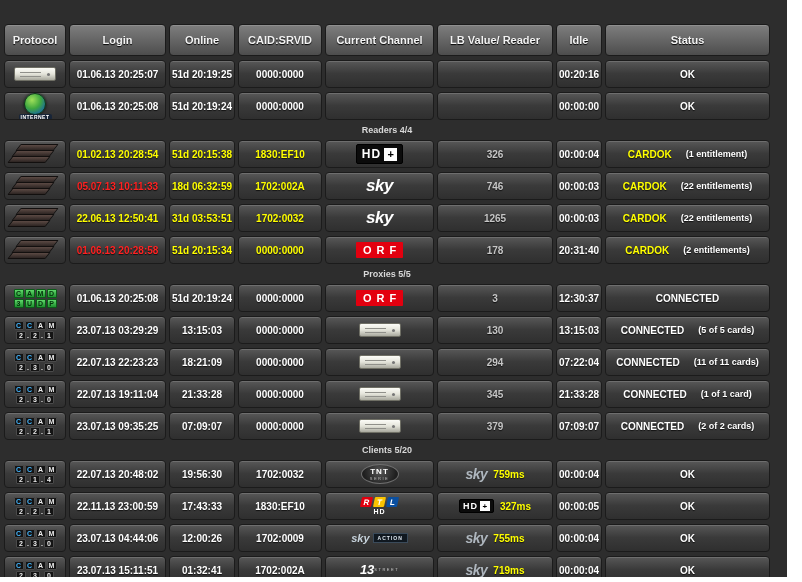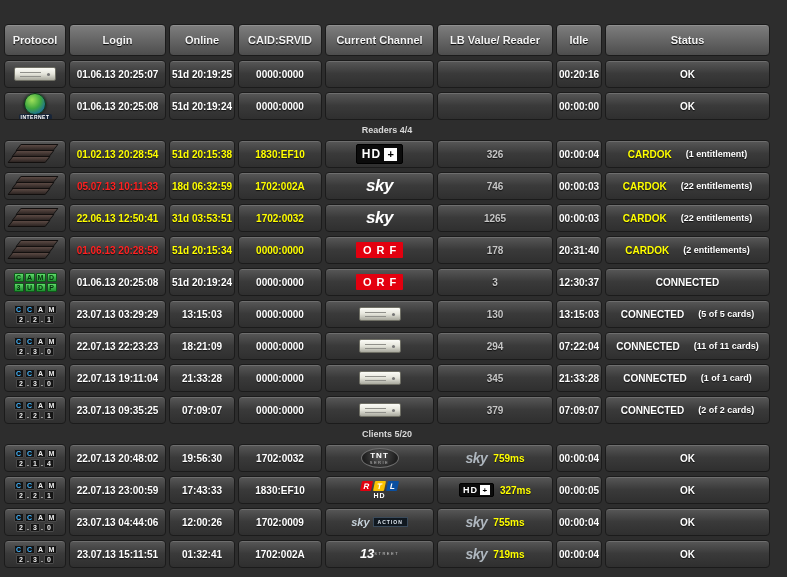--- a/index.html
+++ b/index.html
@@ -249,20 +249,23 @@
       <div class="cell">
         <span class="txt c-gray">178</span>
       </div>
       <div class="cell">
         <span class="txt c-white">20:31:40</span>
       </div>
       <div class="cell">
         <span class="status-main c-yellow">CARDOK</span>
         <span class="status-suffix">(2 entitlements)</span>
       </div>
+      <div class="divider">
+        <span>Proxies 5/5</span>
+      </div>
       <div class="cell">
         <div class="ico-block">
           <div class="tile-row">
             <span class="tile tile-green">C</span>
             <span class="tile tile-green">A</span>
             <span class="tile tile-green">M</span>
             <span class="tile tile-green">D</span>
           </div>
           <div class="tile-row">
             <span class="tile tile-green">3</span>
@@ -523,21 +526,21 @@
           <div class="tile-row">
             <span class="tile tile-dark lt-white">2</span>
             <span class="vdot">.</span>
             <span class="tile tile-dark lt-white">2</span>
             <span class="vdot">.</span>
             <span class="tile tile-dark lt-white">1</span>
           </div>
         </div>
       </div>
       <div class="cell">
-        <span class="txt c-white">22.07.13 23:00:59</span>
+        <span class="txt c-white">22.11.13 23:00:59</span>
       </div>
       <div class="cell">
         <span class="txt c-white">17:43:33</span>
       </div>
       <div class="cell">
         <span class="txt c-white">1830:EF10</span>
       </div>
       <div class="cell">
         <div class="logo-rtl">
           <div class="rtl-row">

